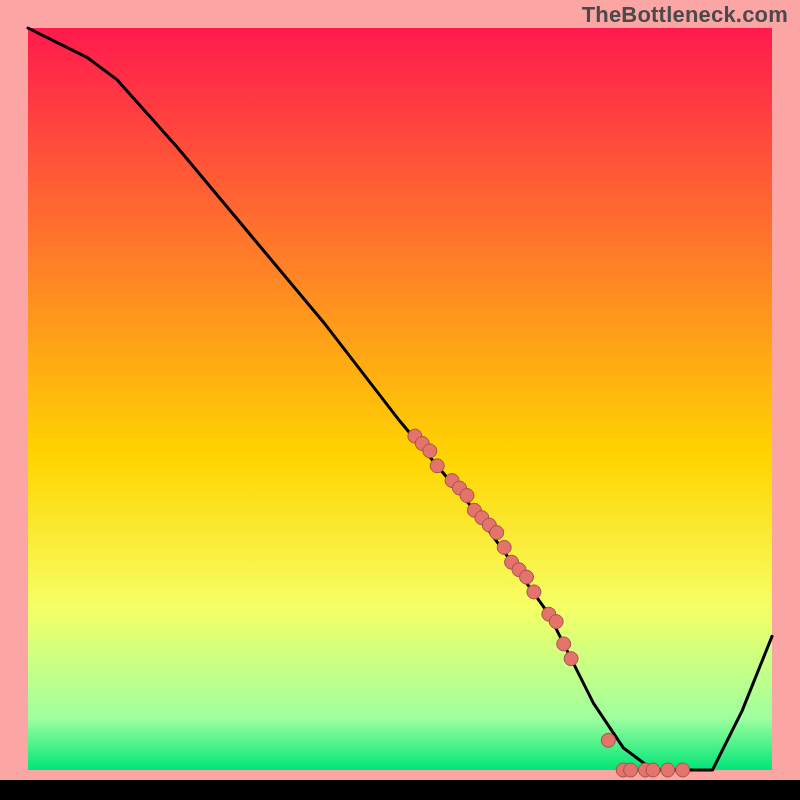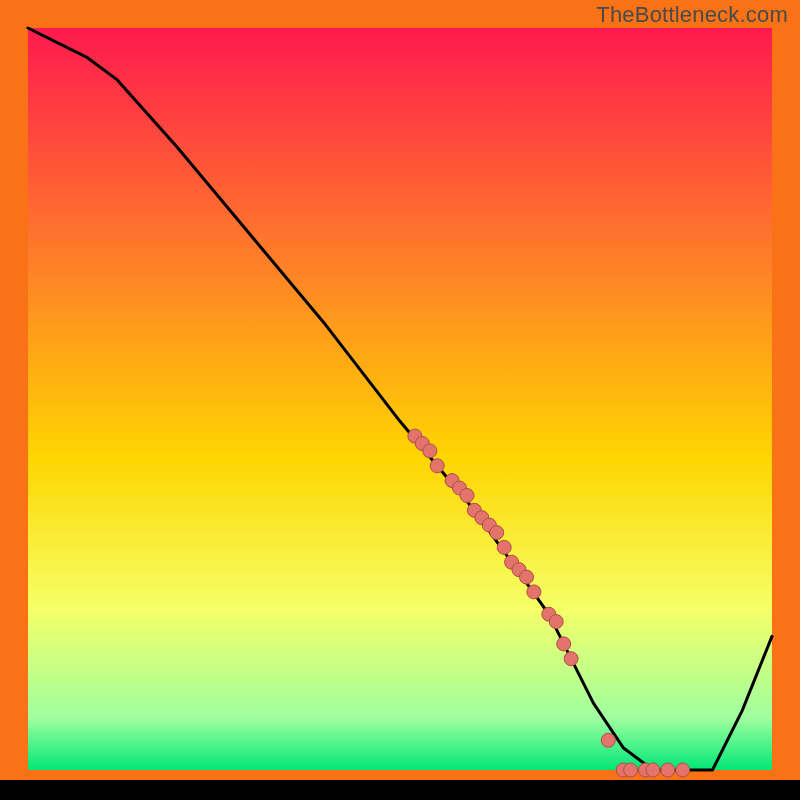--- a/index.html
+++ b/index.html
@@ -6,22 +6,23 @@
     margin: 0;
     padding: 0;
     width: 800px;
     height: 800px;
     background: #000000;
     overflow: hidden;
   }
   .frame {
     width: 800px;
     height: 780px;
-    background: #f97316;
+    background: #fca5a5;
     position: relative;
+    font-weight: bold;
   }
   .watermark {
     position: absolute;
     top: 2px;
     right: 12px;
     font-family: Arial, Helvetica, sans-serif;
     font-size: 22px;
     color: #4a4a4a;
     letter-spacing: 0.2px;
     z-index: 10;

